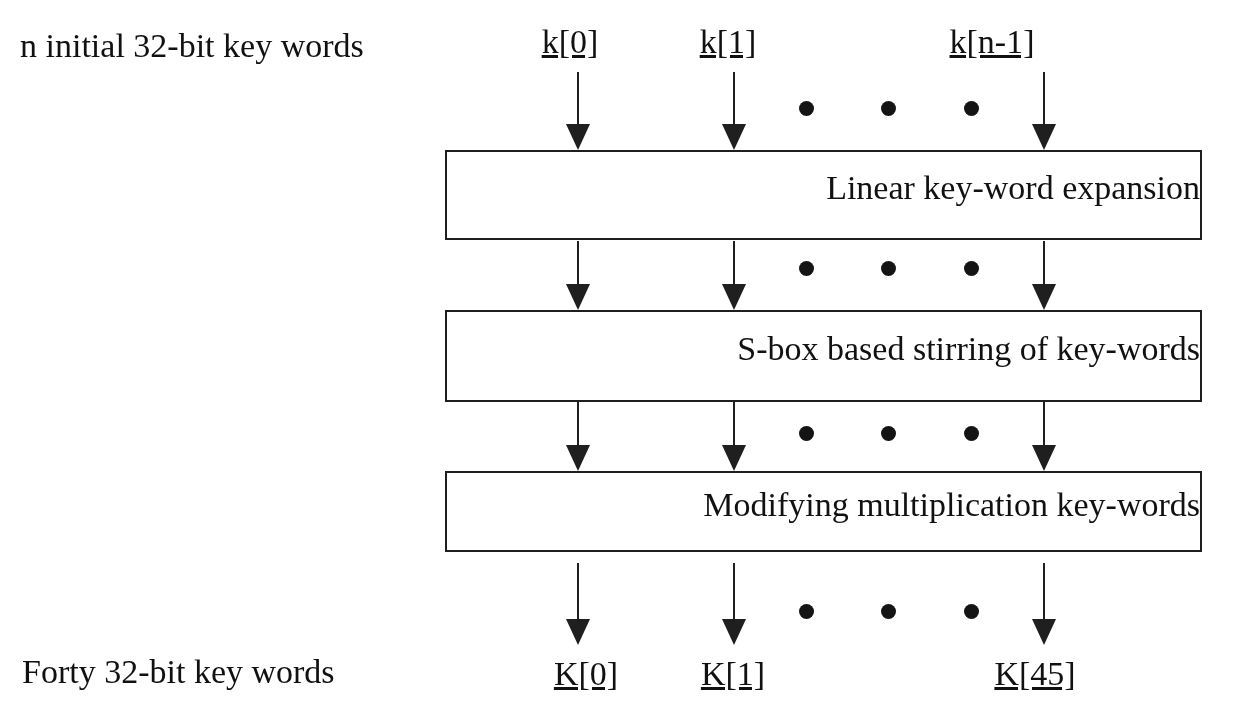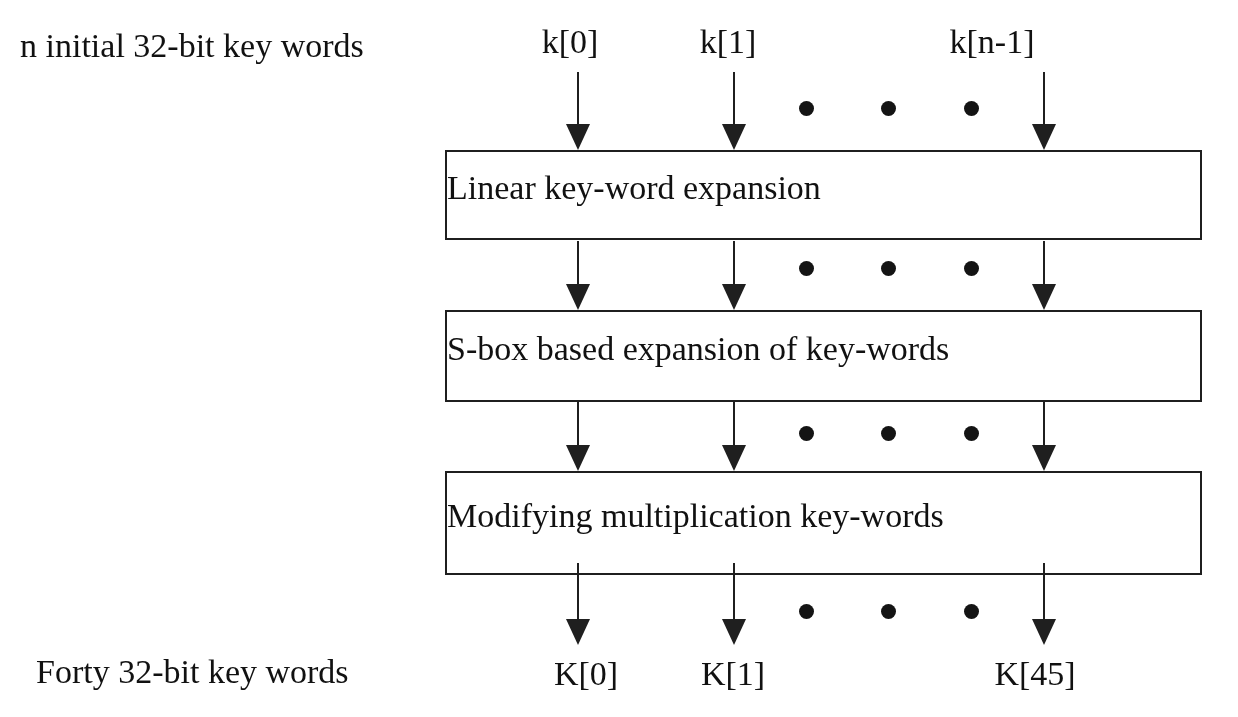--- a/index.html
+++ b/index.html
@@ -16,28 +16,28 @@
     color:var(--text);
     overflow:hidden;
   }
   .lbl{
     position:absolute;
     font-size:34px;
     line-height:1.15;
     white-space:nowrap;
     text-align:right;
   }
-  .center{transform:translateX(-50%);}
+  .center{transform:translateX(-50%);text-decoration:underline;}
   .stage{
     position:absolute;
     left:445px;width:757px;
     box-sizing:border-box;
     border:2px solid var(--stroke);
     background:var(--bg);
-    display:flex;align-items:center;justify-content:flex-start;
+    display:flex;align-items:center;justify-content:flex-end;
     padding-bottom:14px;
   }
   .stage span{font-size:34px;white-space:nowrap;}
   .arrow{position:absolute;width:24px;}
   .arrow .shaft{
     position:absolute;
     left:11px;top:0;bottom:22px;
     width:2px;background:var(--stroke);
   }
   .arrow .head{
@@ -54,21 +54,21 @@
     border-radius:50%;
     background:#141414;
   }
 </style>
 </head>
 <body>
 
 <div class="canvas">
 
   <div class="lbl" style="left:20px;top:26px">n initial 32-bit key words</div>
-  <div class="lbl" style="left:36px;top:652px">Forty 32-bit key words</div>
+  <div class="lbl" style="left:22px;top:652px">Forty 32-bit key words</div>
 
   <div class="lbl center" style="left:570px;top:22px">k[0]</div>
   <div class="lbl center" style="left:728px;top:22px">k[1]</div>
   <div class="lbl center" style="left:992px;top:22px">k[n-1]</div>
 
   <div class="arrow" style="left:566px;top:72px;height:78px">
       <i class="shaft"></i>
       <i class="head"></i>
     </div>
   <div class="arrow" style="left:722px;top:72px;height:78px">
@@ -99,41 +99,41 @@
   <div class="arrow" style="left:1032px;top:241px;height:69px">
       <i class="shaft"></i>
       <i class="head"></i>
     </div>
 
   <i class="dot" style="left:799px;top:261px"></i>
   <i class="dot" style="left:881px;top:261px"></i>
   <i class="dot" style="left:964px;top:261px"></i>
 
   <div class="stage" style="top:310px;height:92px">
-    <span>S-box based expansion of key-words</span>
+    <span>S-box based stirring of key-words</span>
   </div>
 
   <div class="arrow" style="left:566px;top:402px;height:69px">
       <i class="shaft"></i>
       <i class="head"></i>
     </div>
   <div class="arrow" style="left:722px;top:402px;height:69px">
       <i class="shaft"></i>
       <i class="head"></i>
     </div>
   <div class="arrow" style="left:1032px;top:402px;height:69px">
       <i class="shaft"></i>
       <i class="head"></i>
     </div>
 
   <i class="dot" style="left:799px;top:426px"></i>
   <i class="dot" style="left:881px;top:426px"></i>
   <i class="dot" style="left:964px;top:426px"></i>
 
-  <div class="stage" style="top:471px;height:104px">
+  <div class="stage" style="top:471px;height:81px">
     <span>Modifying multiplication key-words</span>
   </div>
 
   <div class="arrow" style="left:566px;top:563px;height:82px">
       <i class="shaft"></i>
       <i class="head"></i>
     </div>
   <div class="arrow" style="left:722px;top:563px;height:82px">
       <i class="shaft"></i>
       <i class="head"></i>

